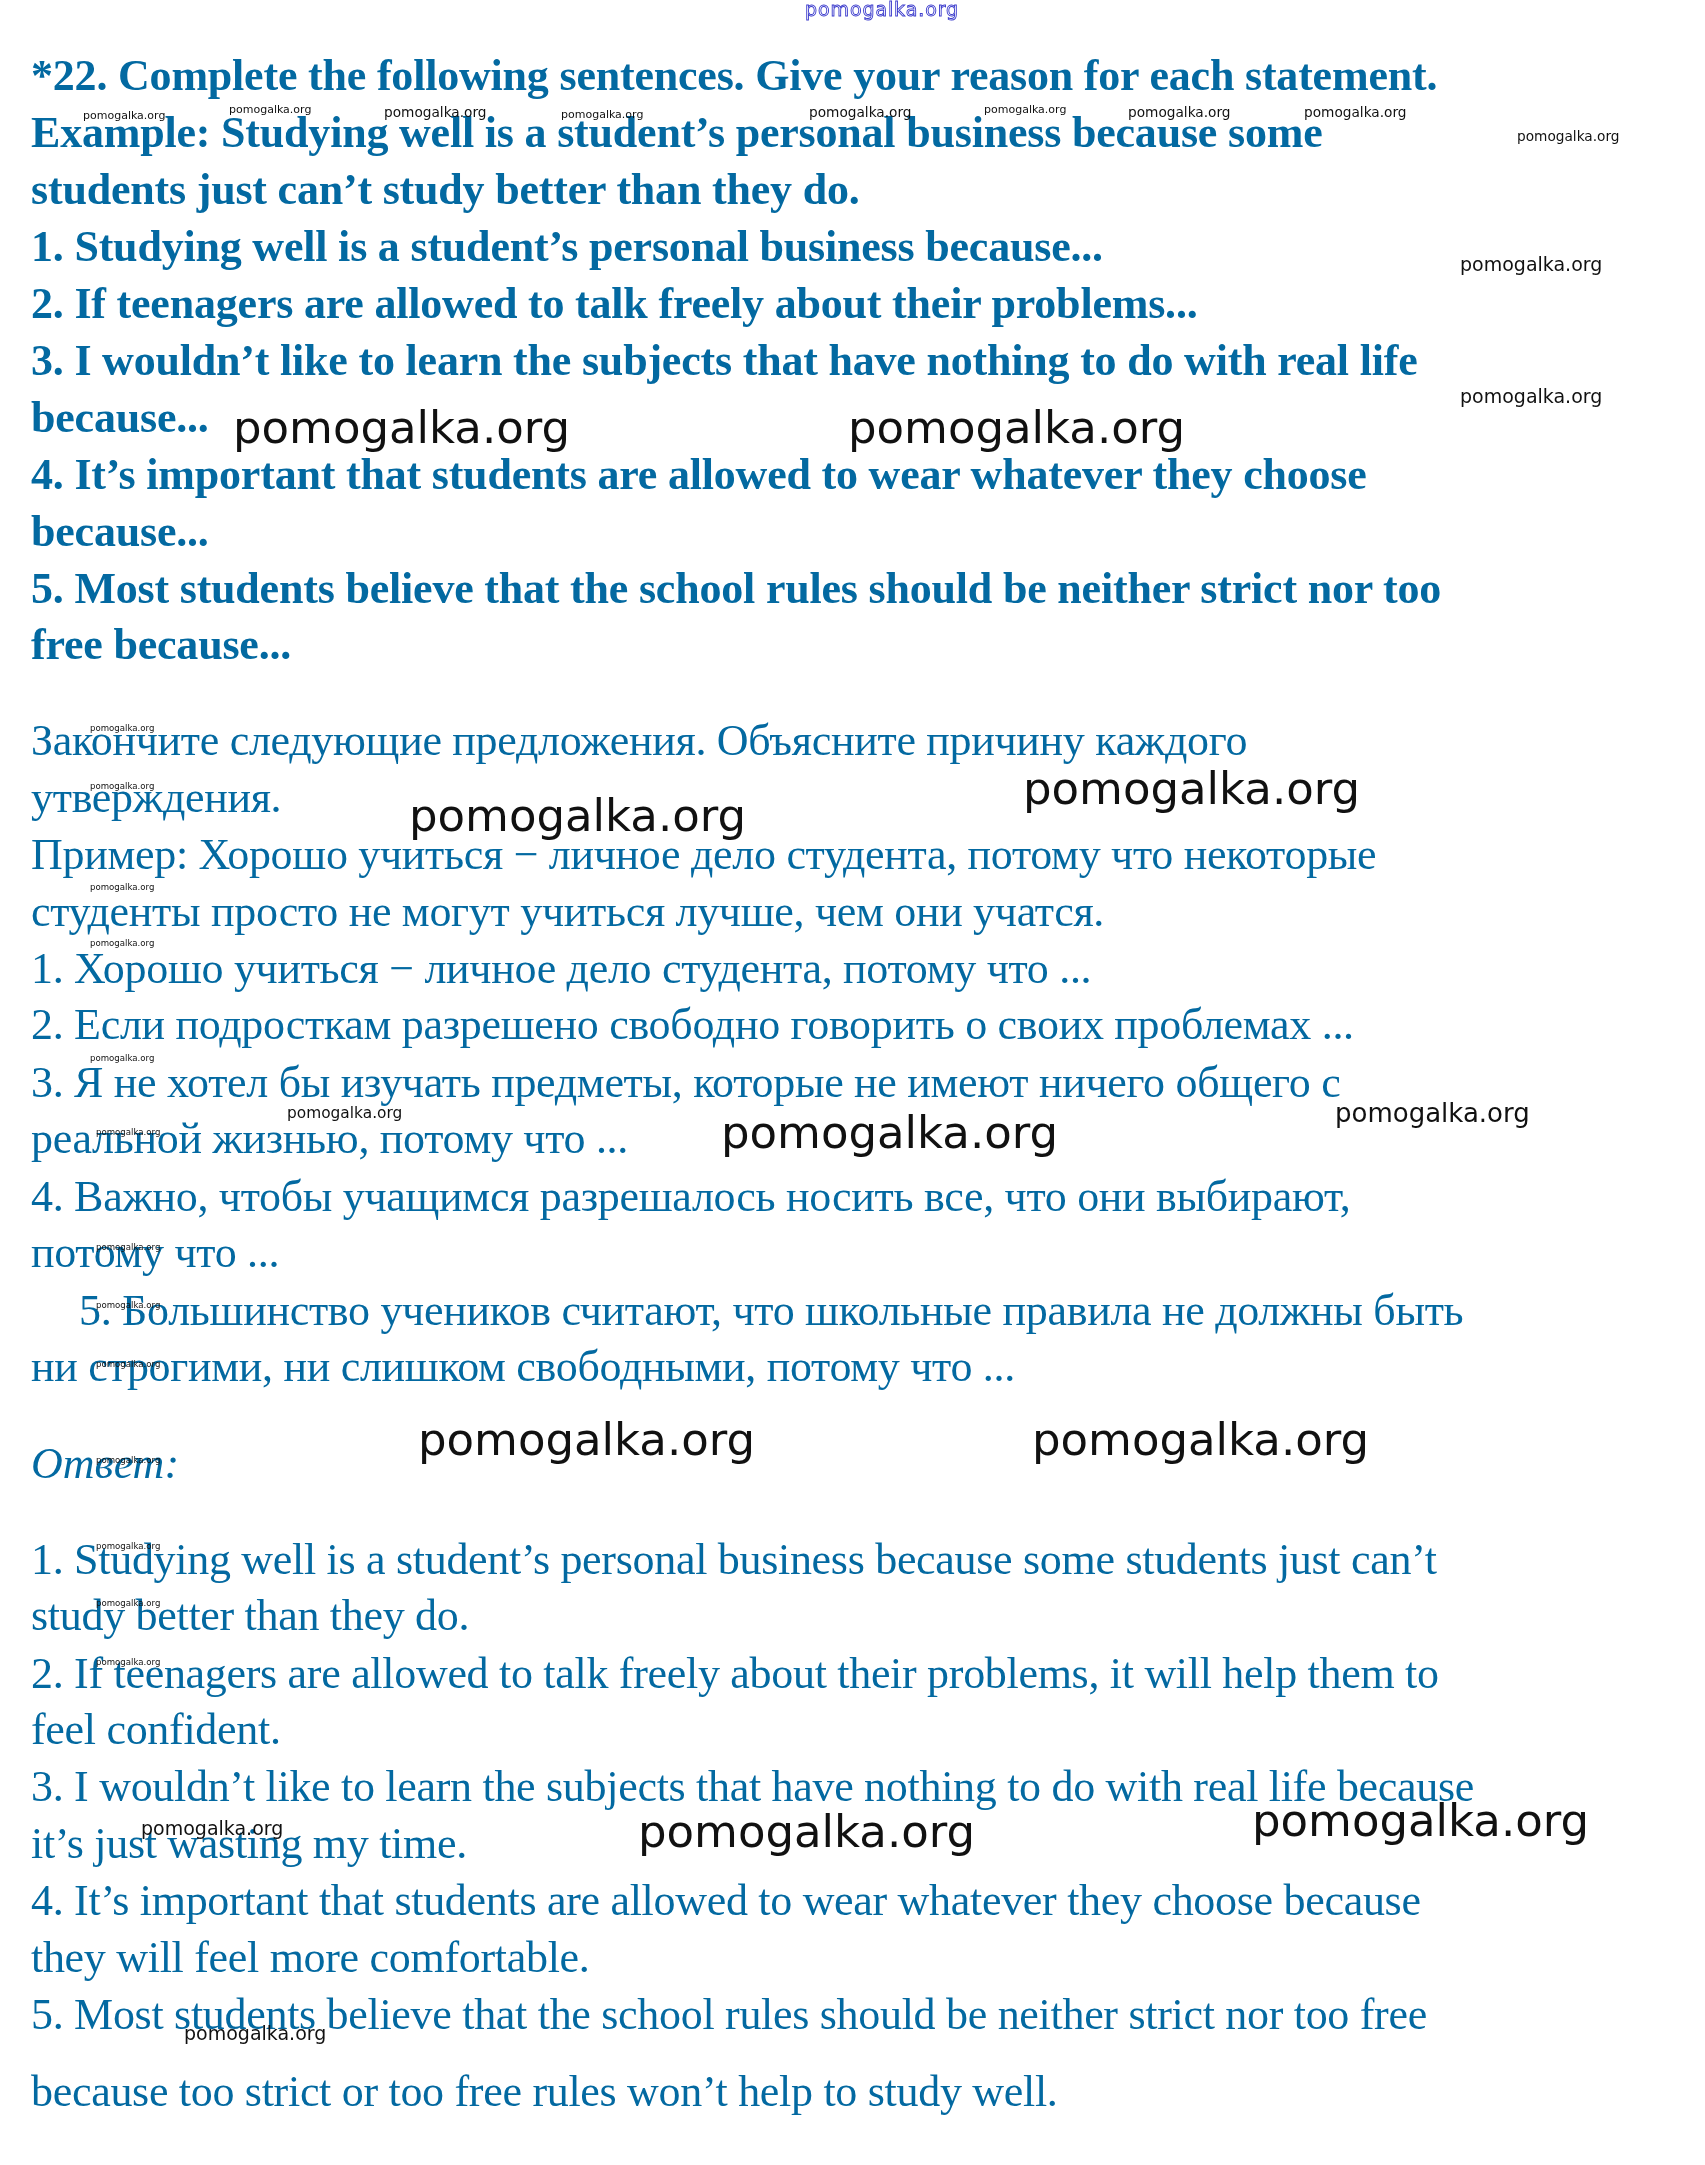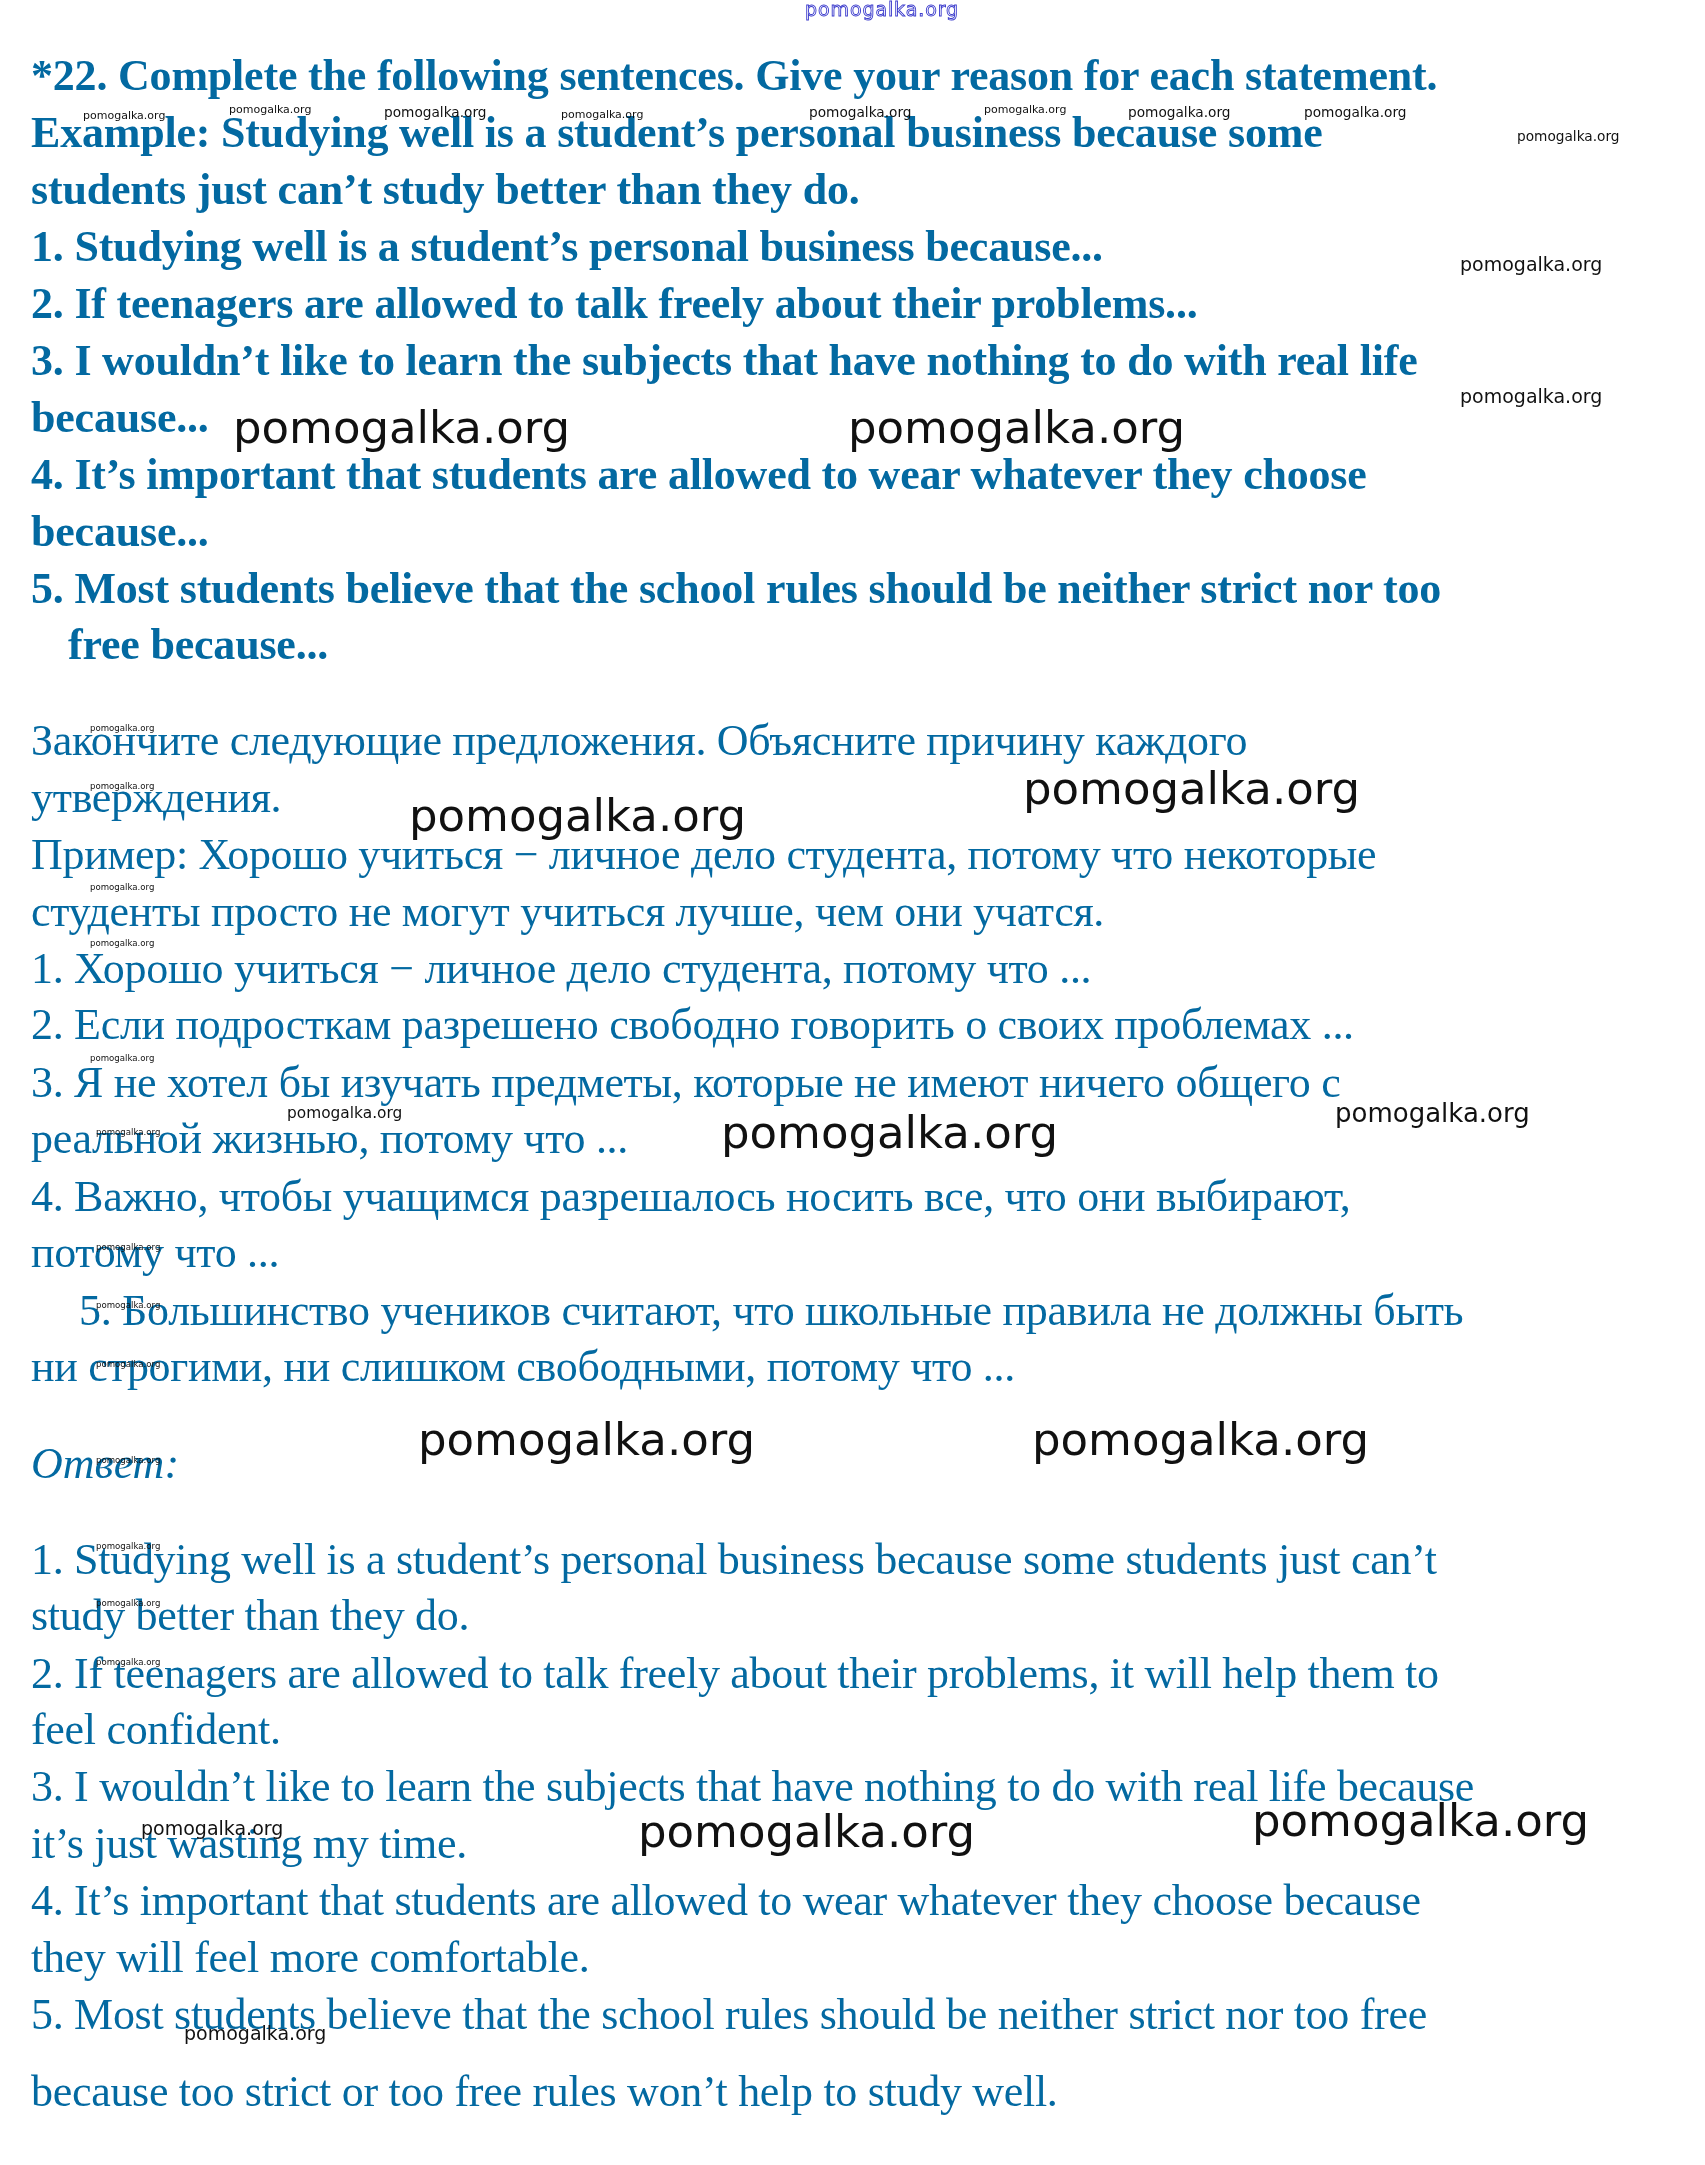--- a/index.html
+++ b/index.html
@@ -37,21 +37,21 @@
     <div class="line bold" style="top:47px;">*22. Complete the following sentences. Give your reason for each statement.</div>
     <div class="line bold" style="top:104px;">Example: Studying well is a student’s personal business because some</div>
     <div class="line bold" style="top:161px;">students just can’t study better than they do.</div>
     <div class="line bold" style="top:218px;">1. Studying well is a student’s personal business because...</div>
     <div class="line bold" style="top:275px;">2. If teenagers are allowed to talk freely about their problems...</div>
     <div class="line bold" style="top:332px;">3. I wouldn’t like to learn the subjects that have nothing to do with real life</div>
     <div class="line bold" style="top:389px;">because...</div>
     <div class="line bold" style="top:446px;">4. It’s important that students are allowed to wear whatever they choose</div>
     <div class="line bold" style="top:503px;">because...</div>
     <div class="line bold" style="top:560px;">5. Most students believe that the school rules should be neither strict nor too</div>
-    <div class="line bold" style="top:616px;margin-left:37px;">free because...</div>
+    <div class="line bold" style="top:616px;">free because...</div>
   </div>
 
   <div>
     <div class="line reg" style="top:712px;">Закончите следующие предложения. Объясните причину каждого</div>
     <div class="line reg" style="top:769px;">утверждения.</div>
     <div class="line reg" style="top:826px;">Пример: Хорошо учиться − личное дело студента, потому что некоторые</div>
     <div class="line reg" style="top:883px;">студенты просто не могут учиться лучше, чем они учатся.</div>
     <div class="line reg" style="top:940px;">1. Хорошо учиться − личное дело студента, потому что ...</div>
     <div class="line reg" style="top:996px;">2. Если подросткам разрешено свободно говорить о своих проблемах ...</div>
     <div class="line reg" style="top:1054px;">3. Я не хотел бы изучать предметы, которые не имеют ничего общего с</div>

